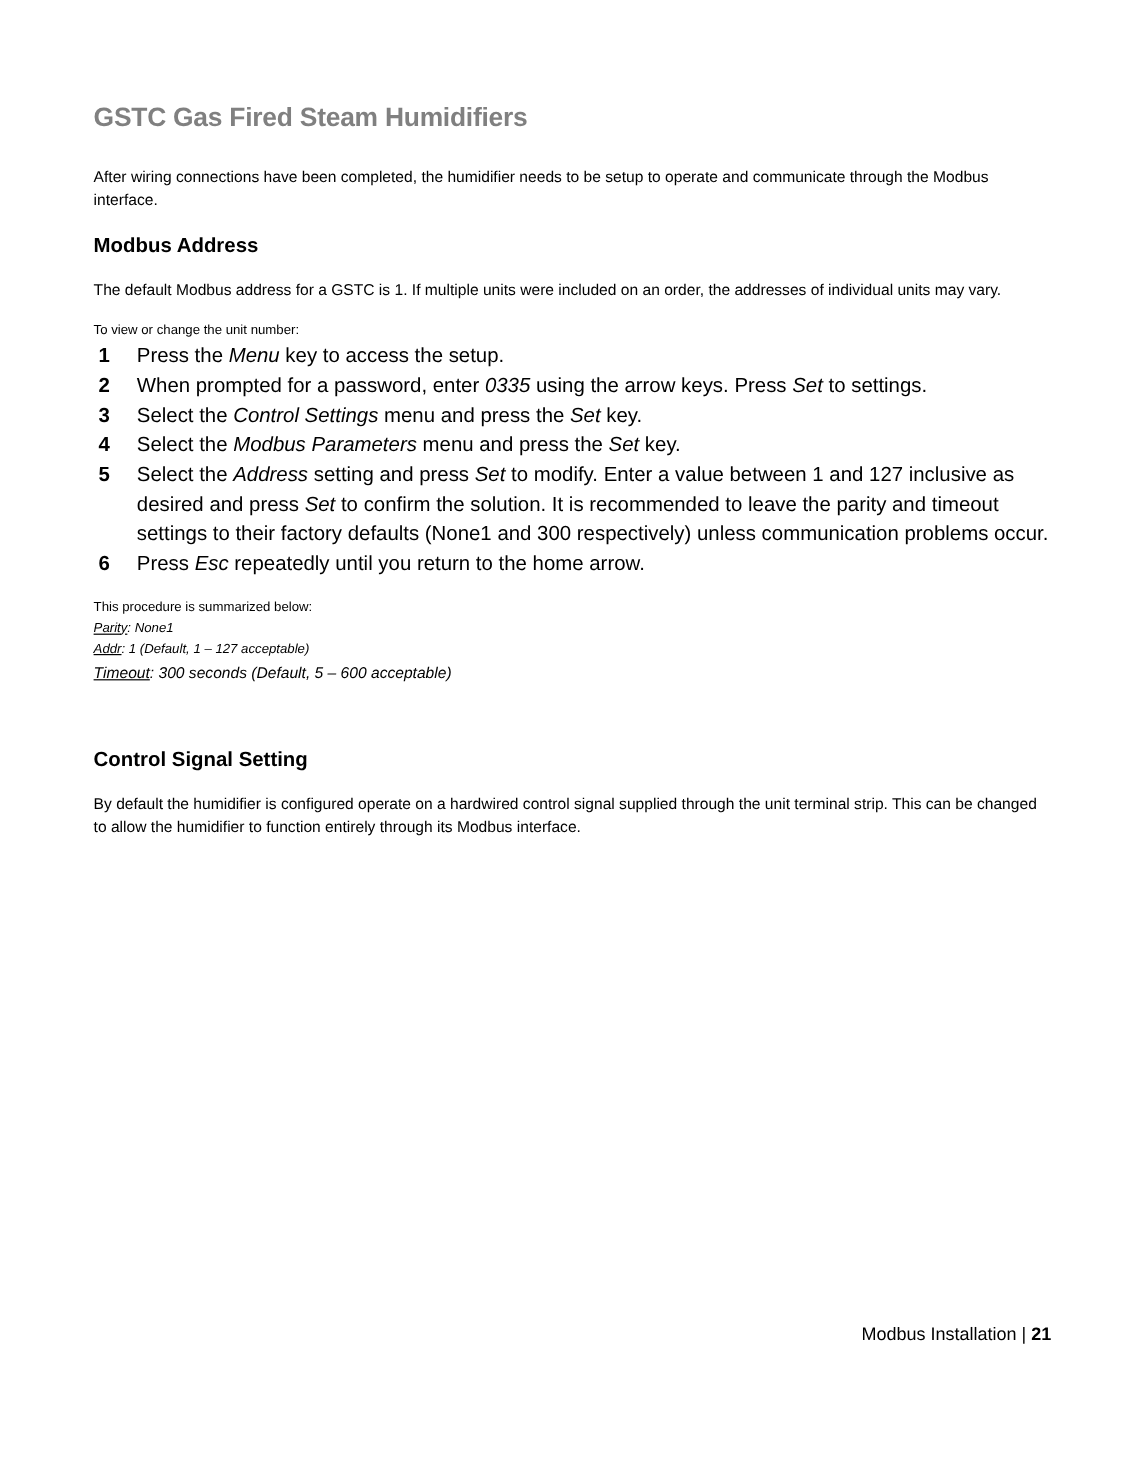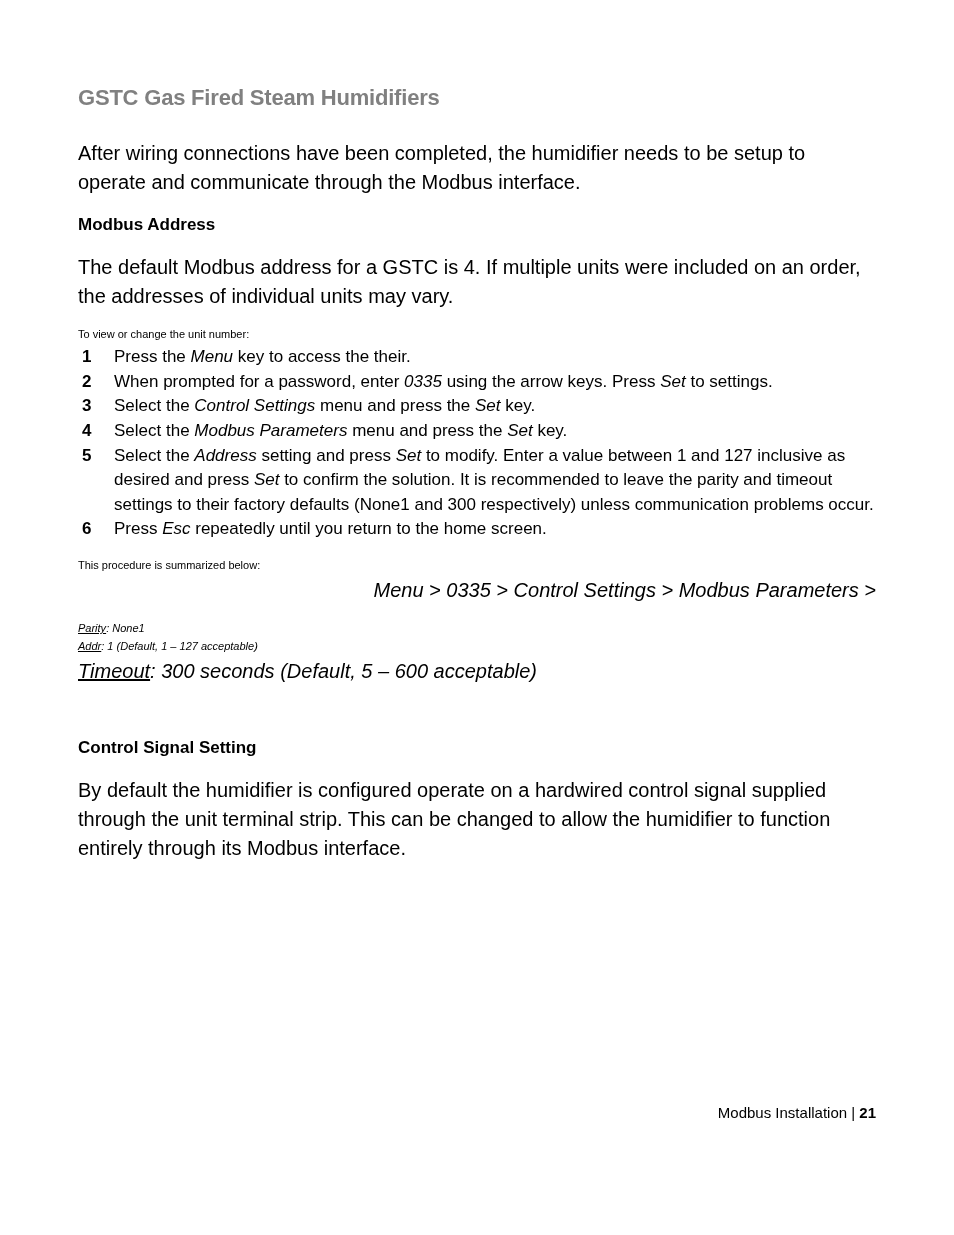--- a/index.html
+++ b/index.html
@@ -20,21 +20,21 @@
   }
   .h1 {
     font-family: "Arial Black", Arial, sans-serif;
     font-weight: 900;
     font-size: 22px;
     color: #808080;
     margin: 0 0 28px 0;
     letter-spacing: -0.2px;
   }
   .para {
-    font-size: 20px;
+    font-size: 13px;
     line-height: 1.45;
     margin: 0 0 16px 0;
   }
   .para-tight {
     font-size: 11px;
     line-height: 1.45;
     margin: 0 0 2px 0;
   }
   .h2 {
     font-weight: bold;
@@ -55,74 +55,73 @@
     position: relative;
   }
   ol.steps > li .num {
     position: absolute;
     left: 4px;
     top: 0;
     font-weight: 800;
     font-family: Arial, sans-serif;
   }
   .ul-i { font-style: italic; text-decoration: underline; }
-  .i { font-style: italic; text-align: right; }
+  .i { font-style: italic; }
   .footer {
     position: absolute;
     bottom: 42px;
     right: 78px;
     font-size: 15px;
   }
   .footer .pg { font-weight: 700; font-family: "Arial Black", Arial, sans-serif; }
   .spacer-md { height: 18px; }
 </style>
 </head>
 <body>
 
 <div class="page">
 
   <div class="h1">GSTC Gas Fired Steam Humidifiers</div>
 
   <p class="para">After wiring connections have been completed, the humidifier needs to be setup to operate and communicate through the Modbus interface.</p>
 
   <div class="h2">Modbus Address</div>
 
-  <p class="para">The default Modbus address for a GSTC is 4.  If multiple units were included on an order, the addresses of individual units may vary.</p>
+  <p class="para">The default Modbus address for a GSTC is 1.  If multiple units were included on an order, the addresses of individual units may vary.</p>
 
   <p class="para-tight">To view or change the unit number:</p>
 
   <ol class="steps">
     <li>
       <span class="num">1</span>
-      <span>Press the </span><span class="i">Menu</span><span> key to access the their.</span>
+      <span>Press the </span><span class="i">Menu</span><span> key to access the setup.</span>
     </li>
     <li>
       <span class="num">2</span>
       <span>When prompted for a password, enter </span><span class="i">0335</span><span> using the arrow keys.  Press </span><span class="i">Set</span><span> to settings.</span>
     </li>
     <li>
       <span class="num">3</span>
       <span>Select the </span><span class="i">Control Settings</span><span> menu and press the </span><span class="i">Set</span><span> key.</span>
     </li>
     <li>
       <span class="num">4</span>
       <span>Select the </span><span class="i">Modbus Parameters</span><span> menu and press the </span><span class="i">Set</span><span> key.</span>
     </li>
     <li>
       <span class="num">5</span>
       <span>Select the </span><span class="i">Address</span><span> setting and press </span><span class="i">Set</span><span> to modify.  Enter a value between 1 and 127 inclusive as desired and press </span><span class="i">Set</span><span> to confirm the solution.  It is recommended to leave the parity and timeout settings to their factory defaults (None1 and 300 respectively) unless communication problems occur.</span>
     </li>
     <li>
       <span class="num">6</span>
-      <span>Press </span><span class="i">Esc</span><span> repeatedly until you return to the home screen.</span>
+      <span>Press </span><span class="i">Esc</span><span> repeatedly until you return to the home arrow.</span>
     </li>
   </ol>
 
   <p class="para-tight">This procedure is summarized below:</p>
-  <p class="para i">Menu &gt; 0335 &gt; Control Settings &gt; Modbus Parameters &gt;</p>
 
   <p class="para-tight">
     <span class="ul-i">Parity</span><span class="i">: None1</span>
   </p>
   <p class="para-tight">
     <span class="ul-i">Addr</span><span class="i">: 1 (Default, 1 – 127 acceptable)</span>
   </p>
   <p class="para">
     <span class="ul-i">Timeout</span><span class="i">: 300 seconds (Default, 5 – 600 acceptable)</span>
   </p>

